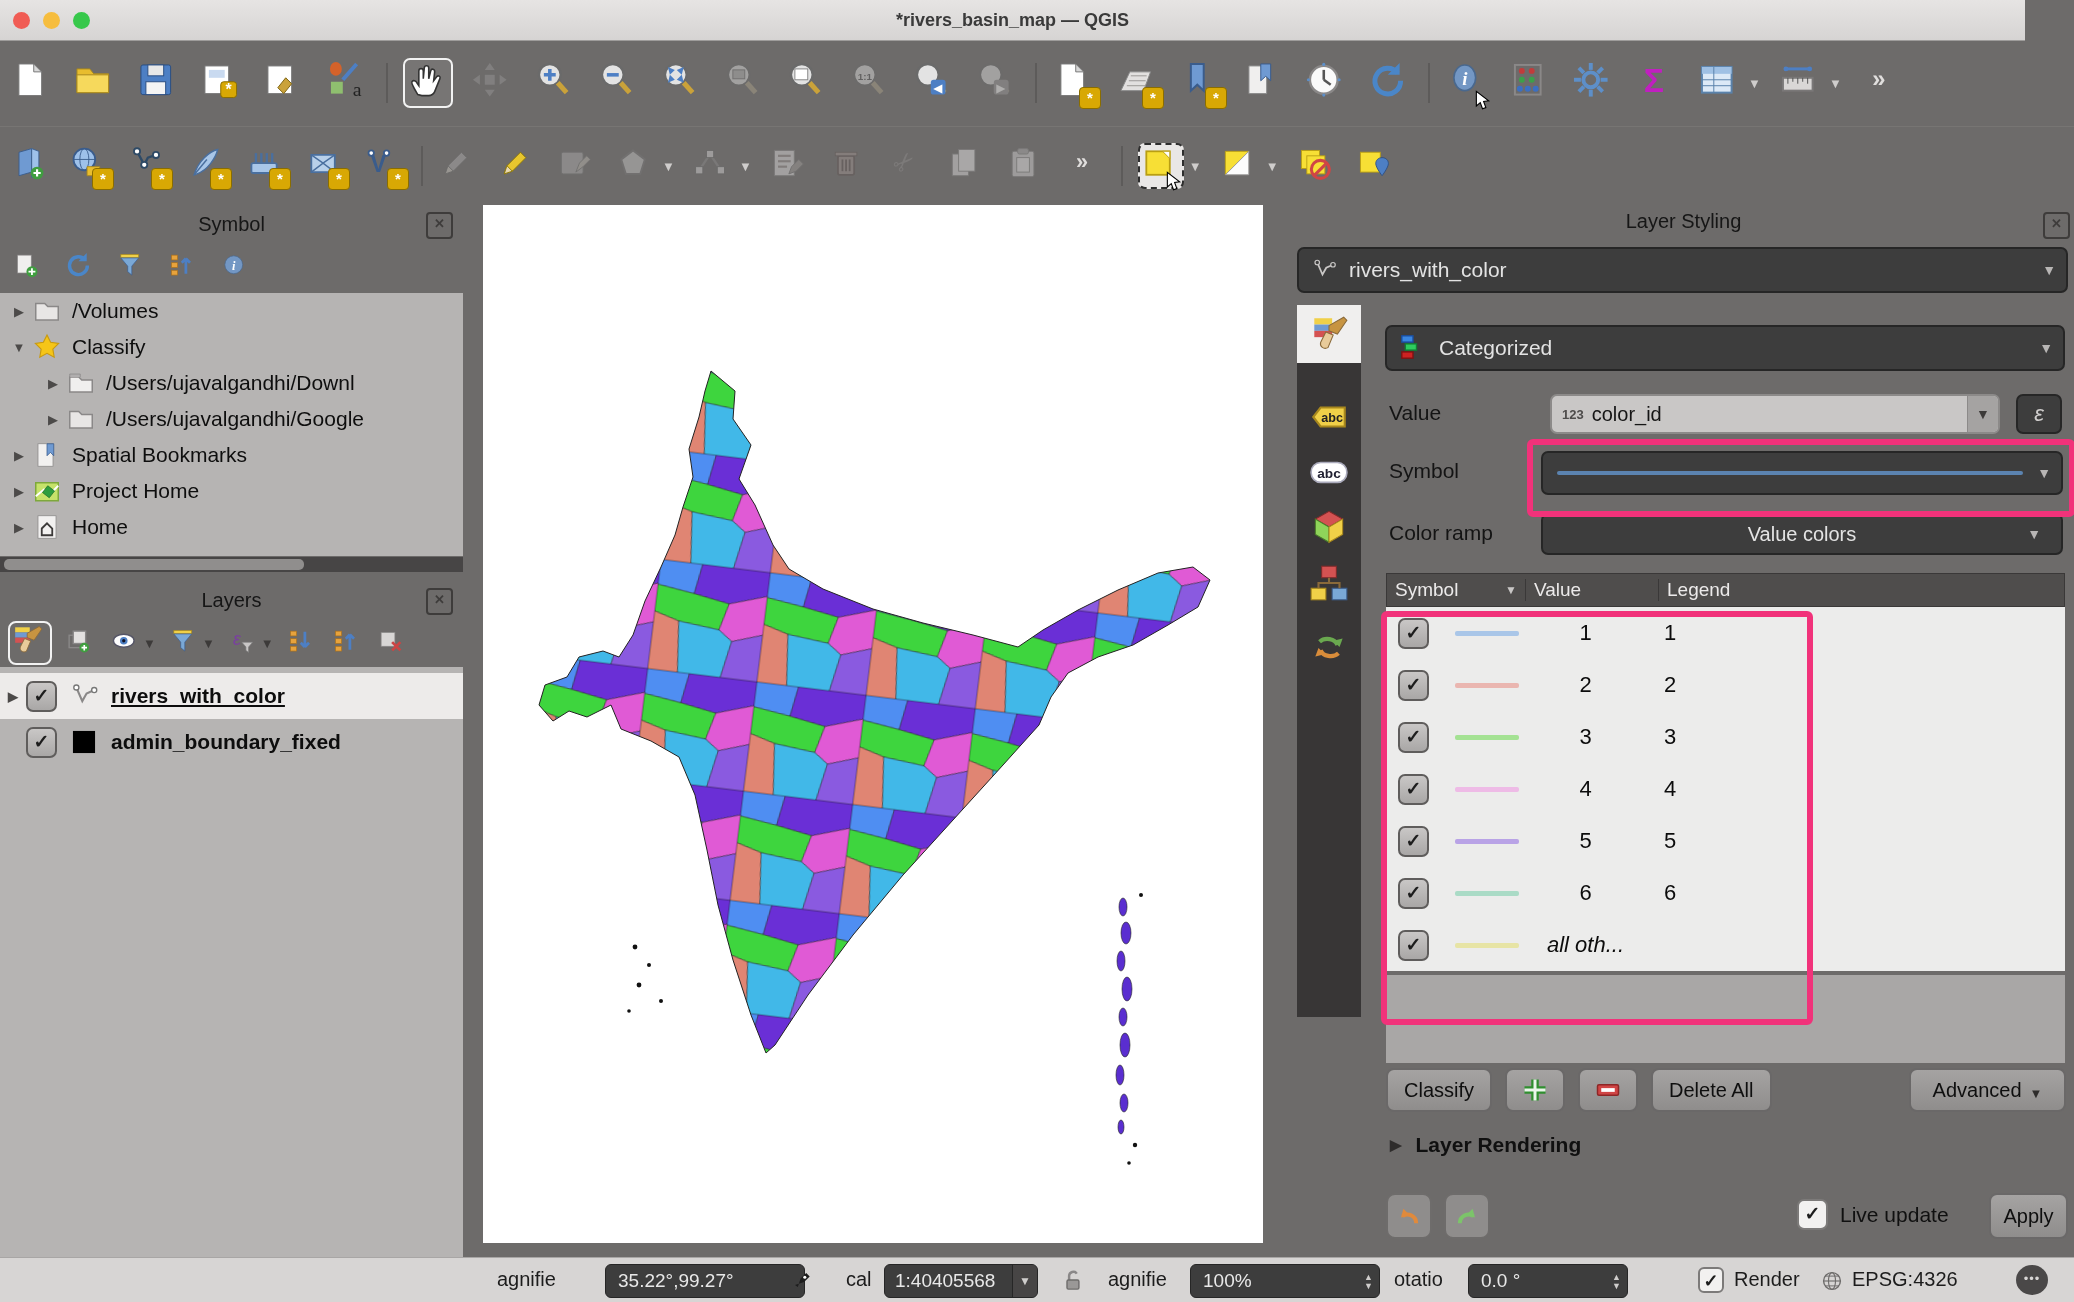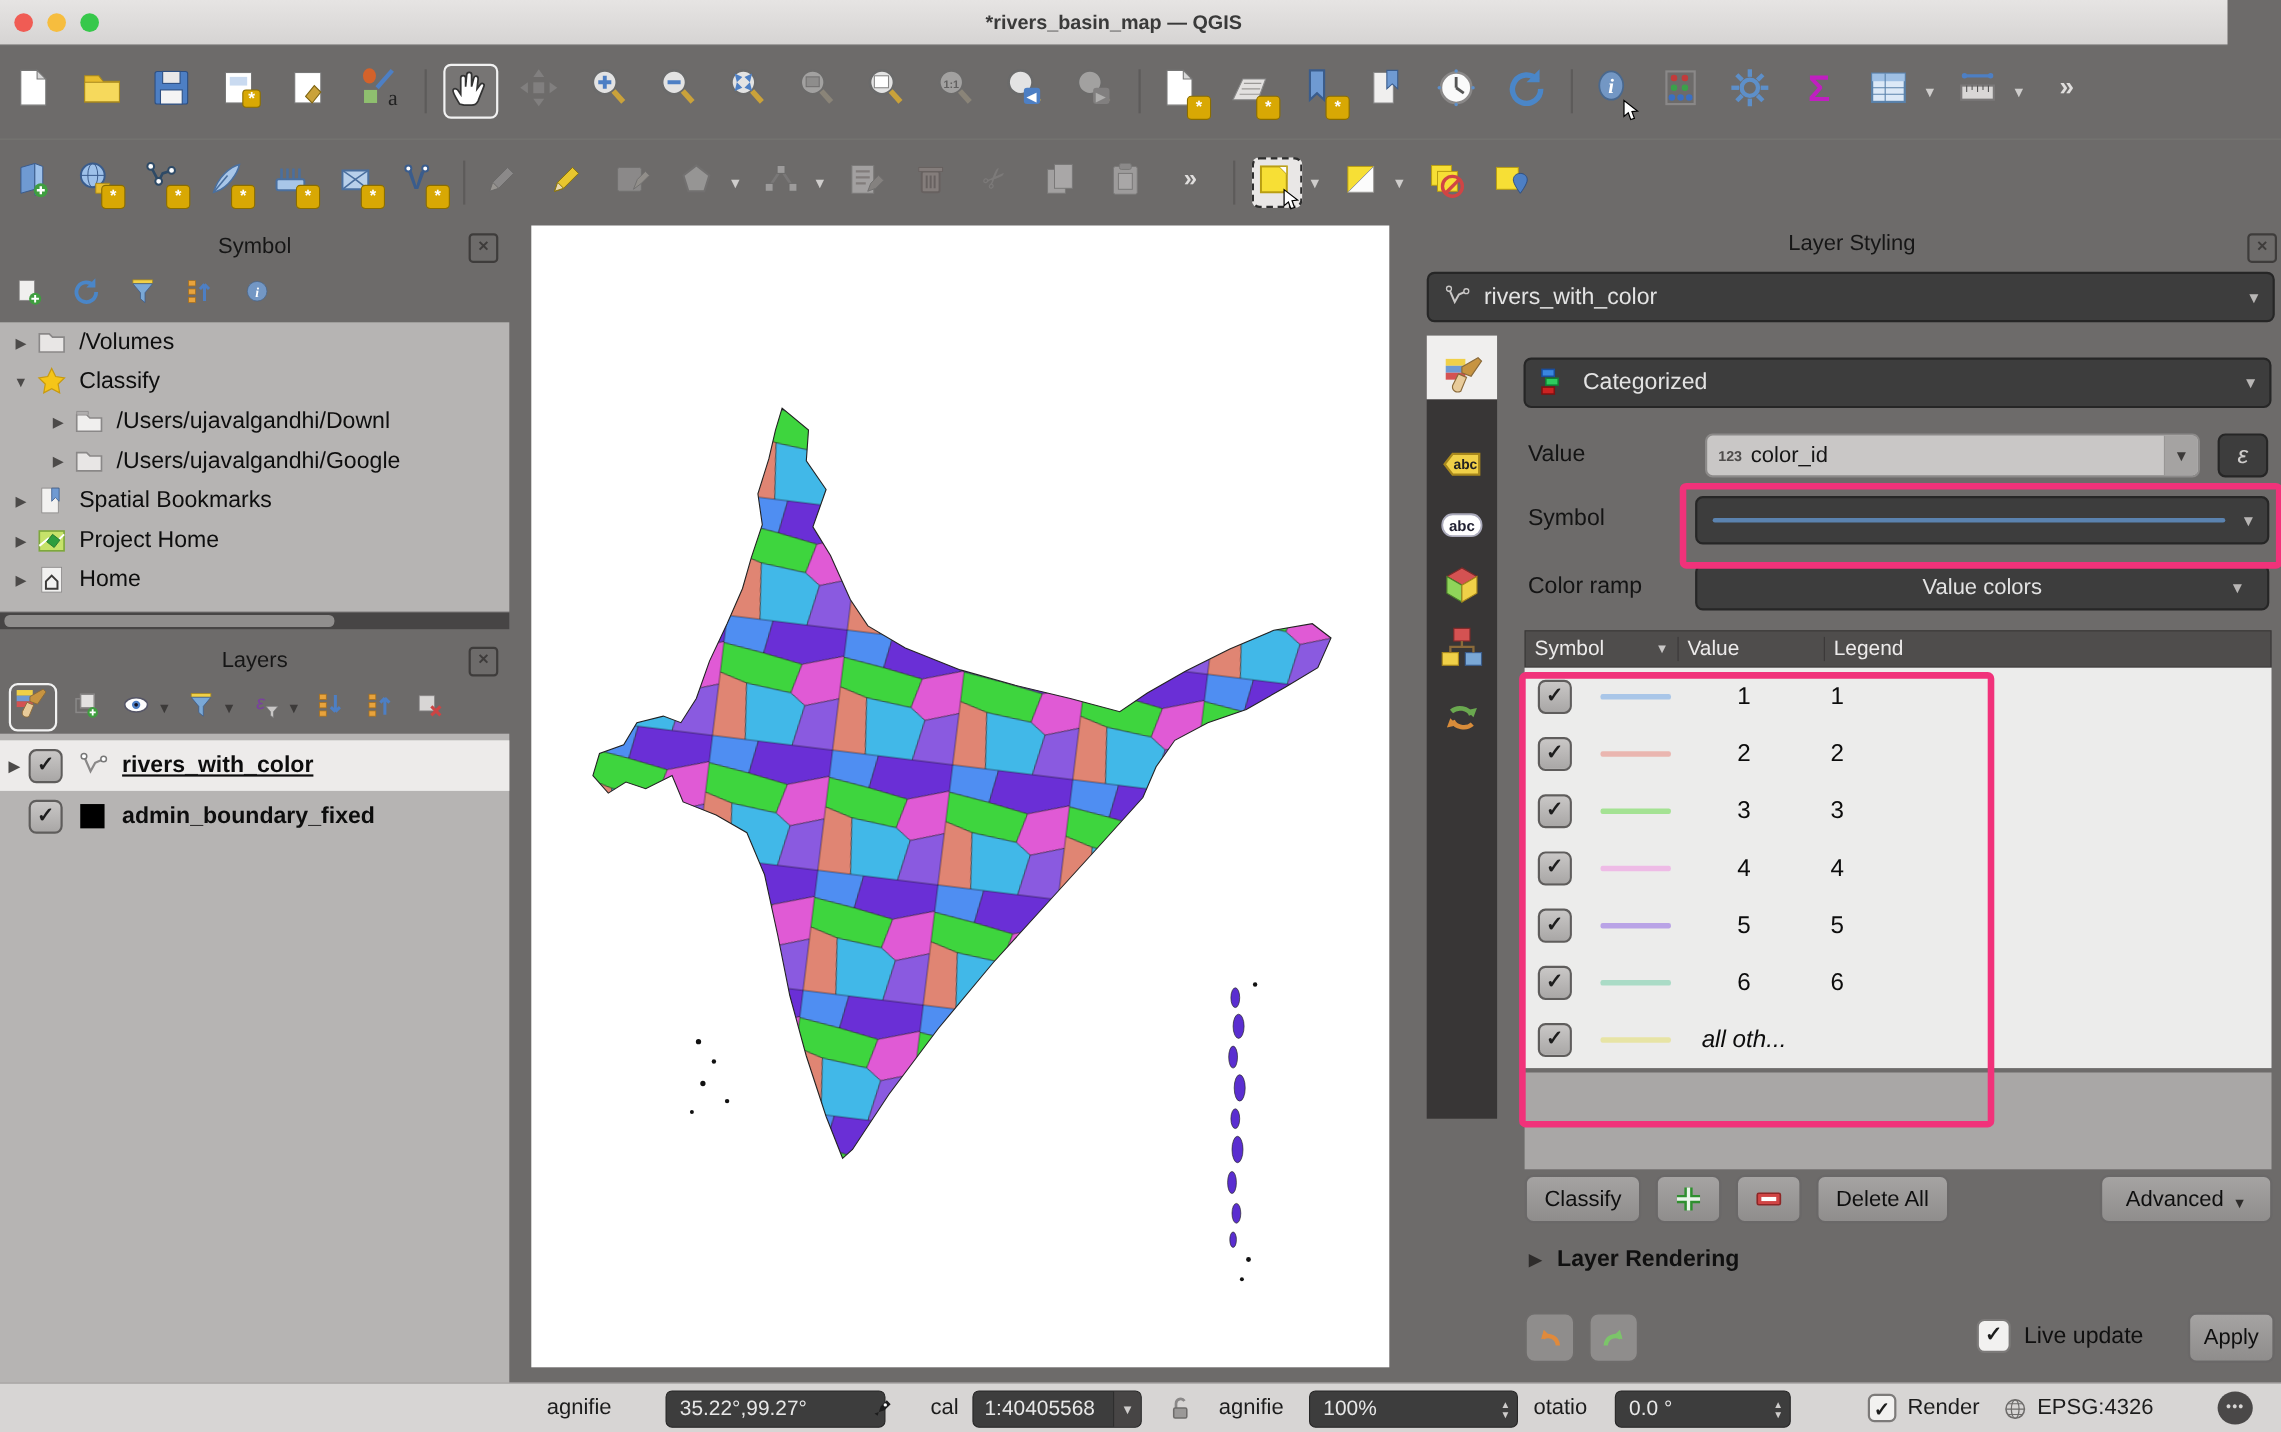--- a/index.html
+++ b/index.html
@@ -55,21 +55,21 @@
   .und{text-decoration:underline}
   
   .map{position:absolute;left:483px;top:205px;width:780px;height:1038px;background:#ffffff}
   
   .styling{position:absolute;left:1293px;top:205px;width:781px;height:1052px;font-size:21px;color:#141414}
   .sclose{right:4px}
   .dark{background:#3d3d3d;border:2px solid #262626;border-radius:7px;color:#e3e3e3;display:flex;align-items:center;box-sizing:border-box}
   .dark .arr{margin-left:auto;margin-right:10px;color:#b8b6b5;font-size:14px}
   .layercombo{position:absolute;left:4px;top:42px;width:771px;height:46px;padding-left:10px;font-size:21px}
   .tabstrip{position:absolute;left:4px;top:100px;width:64px;height:712px;background:#383636}
-  .tabcell{position:absolute;left:0;width:64px;height:52px;display:flex;align-items:flex-end;justify-content:center}
+  .tabcell{position:absolute;left:0;width:64px;height:52px;display:flex;align-items:center;justify-content:center}
   .tabcell.sel{background:#f0efee;height:58px}
   .tabcell svg{width:42px;height:42px}
   .catcombo{position:absolute;left:92px;top:120px;width:680px;height:46px;padding-left:12px;gap:12px}
   .flabel{position:absolute;left:96px}
   .valcombo{position:absolute;left:257px;top:189px;width:450px;height:40px;background:#c9c7c6;border:2px solid #8c8a89;
      border-radius:7px;display:flex;align-items:center;box-sizing:border-box;color:#151515;font-size:20px}
   .valbadge{font-size:13px;color:#4e4c4b;margin:0 8px 0 10px;font-weight:bold}
   .valarr{margin-left:auto;width:30px;align-self:stretch;background:#a5a3a2;border-left:1px solid #8c8a89;
      border-radius:0 5px 5px 0;display:flex;align-items:center;justify-content:center;color:#3c3a39;font-size:14px}
   .epsbtn{position:absolute;left:723px;top:189px;width:46px;height:40px;justify-content:center;font-size:22px;color:#cfcdcc;font-style:italic}

